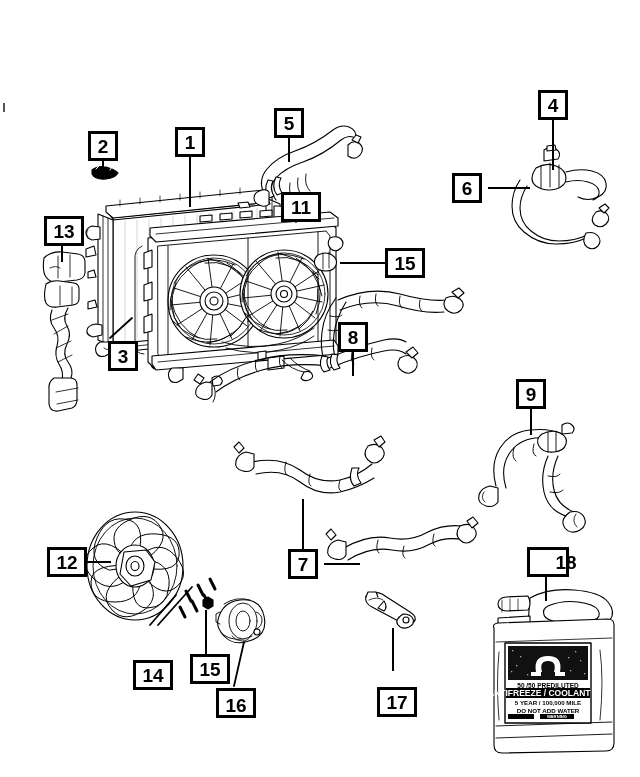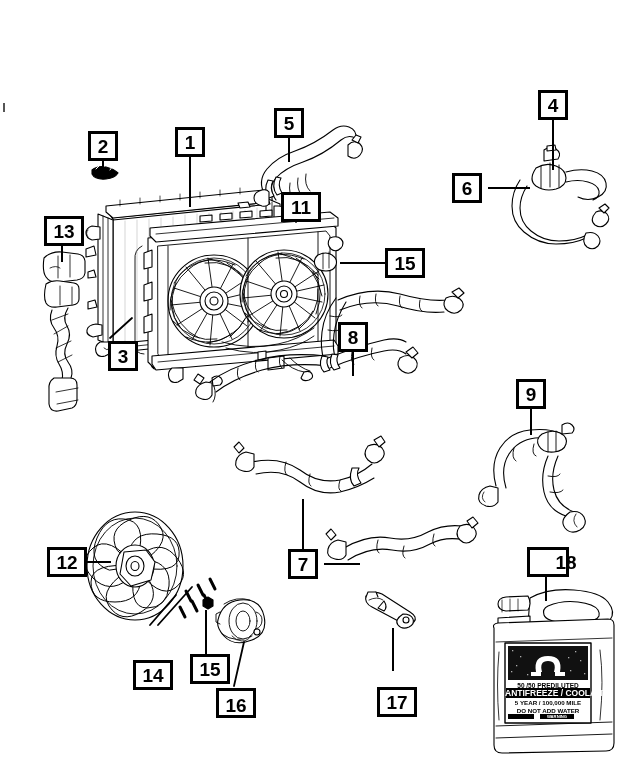--- a/index.html
+++ b/index.html
@@ -500,18 +500,18 @@
     </div>
   <div class="callout w2" style="left:377px; top:671px;margin-top:16px;">
       <span>17</span>
     </div>
   <div class="callout w2" style="left:527px; top:547px;padding-left:36px;">
       <span>18</span>
     </div>
 
   <div class="bottle-label-text" style="left:505px; top:679px; width:86px; font-size:6px; letter-spacing:1.2px; color:#ffffff;">MOPAR</div>
   <div class="bottle-label-text" style="left:505px; top:683px; width:86px; font-size:6.5px;">50 /50 PREDILUTED</div>
-  <div class="bottle-label-text" style="left:505px; top:689px; width:86px; font-size:8.5px; color:#ffffff;">ANTIFREEZE / COOLANT</div>
+  <div class="bottle-label-text" style="left:488px; top:689px; width:86px; font-size:8.5px; color:#ffffff;">ANTIFREEZE / COOLANT</div>
   <div class="bottle-label-text" style="left:505px; top:700px; width:86px; font-size:6.2px;">5 YEAR / 100,000 MILE</div>
   <div class="bottle-label-text" style="left:505px; top:708px; width:86px; font-size:6.2px;">DO NOT ADD WATER</div>
   <div class="bottle-label-text" style="left:540px; top:715px; width:34px; font-size:4.2px; color:#ffffff;">WARNING</div>
 
 </div>
 
 </body></html>

